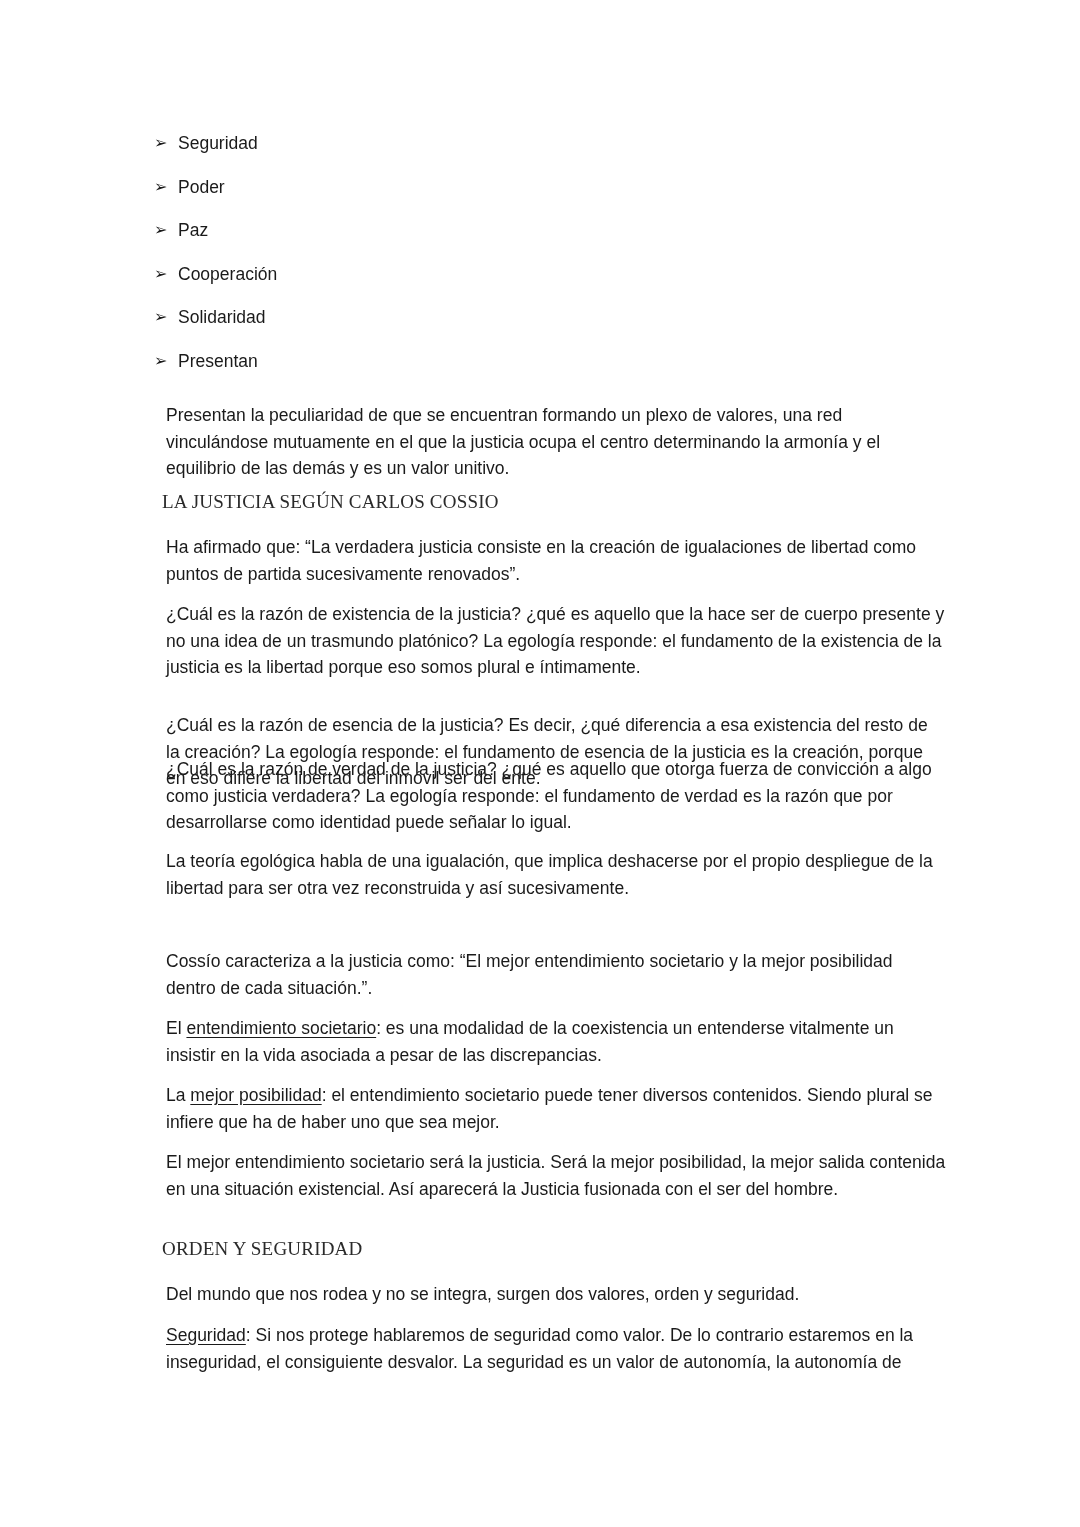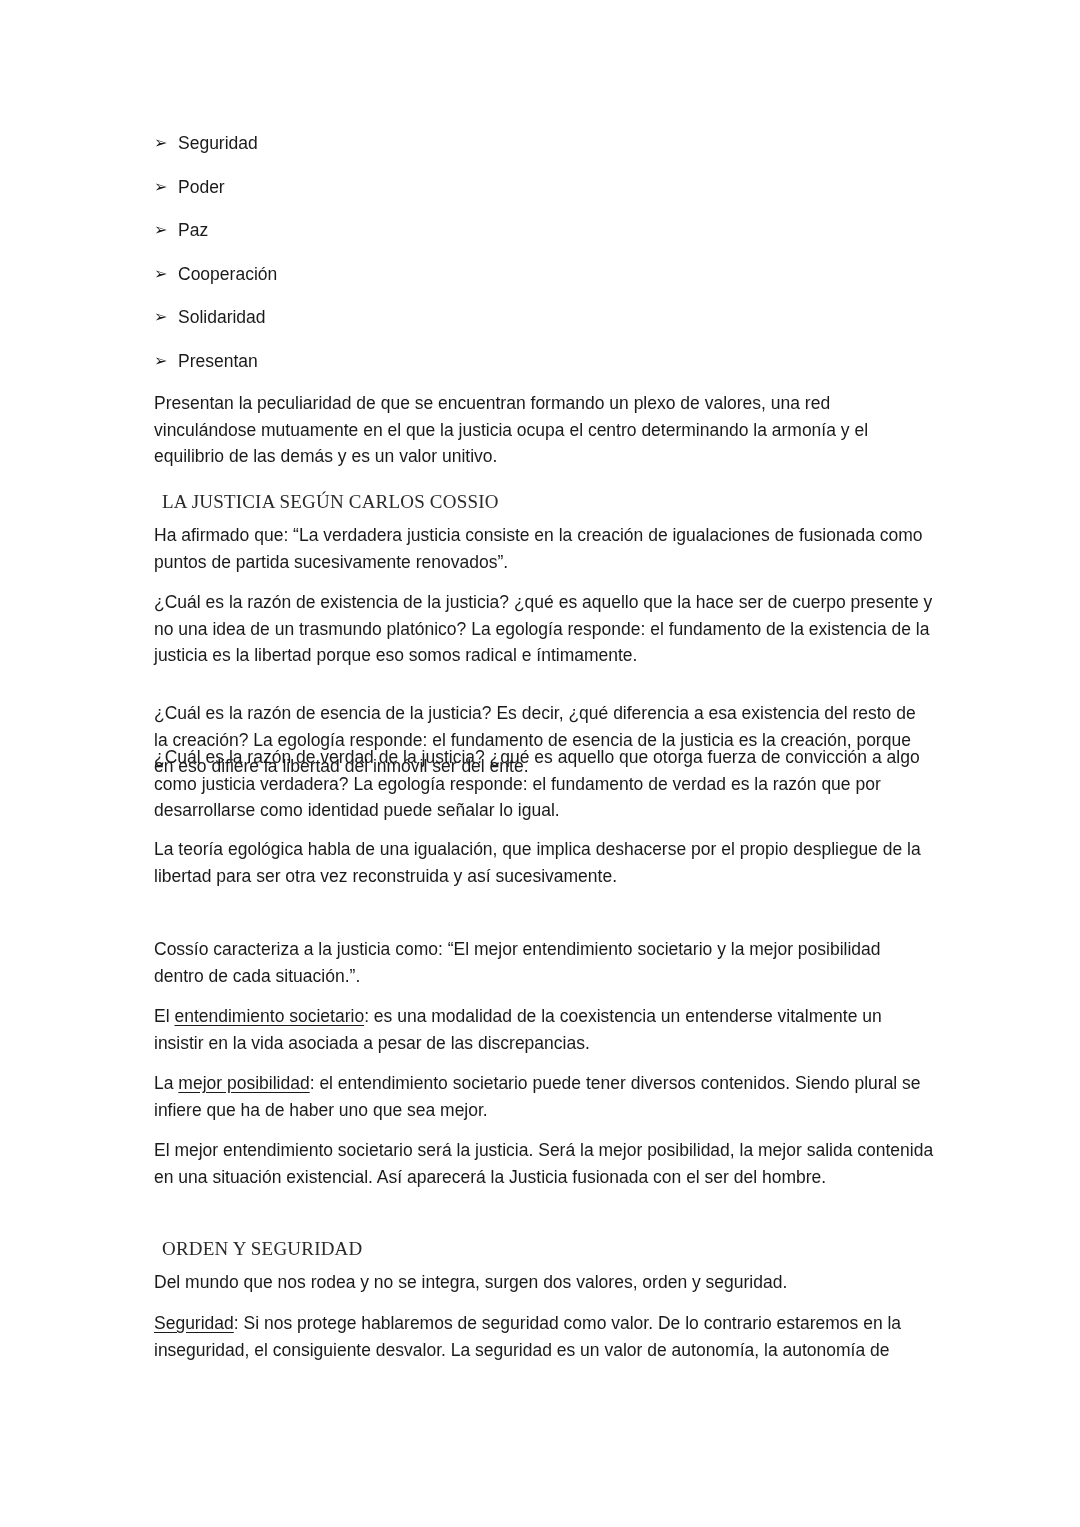--- a/index.html
+++ b/index.html
@@ -1,21 +1,21 @@
 <!DOCTYPE html>
 <html><head>
 <meta charset="utf-8">
 <style>
   html, body { margin: 0; padding: 0; background: #ffffff; }
   body { width: 1080px; height: 1527px; position: relative; overflow: hidden; }
   .page { position: absolute; left: 154px; top: 128px; width: 780px;
     font-family: "Liberation Sans", sans-serif; color: #1a1a1a; font-size: 17.5px; }
   .bullet { position: absolute; left: 0; height: 30px; line-height: 30px; display: flex; align-items: center; }
   .bullet .arrow { font-size: 16px; width: 24px; display: inline-block; }
-  .para { position: absolute; left: 0; width: 780px; line-height: 26.5px; margin: 0; }
+  .para { position: absolute; left: 0; width: 780px; line-height: 26.5px; margin: 12px; }
   .heading { position: absolute; left: 0; font-family: "Liberation Serif", serif; font-size: 19px;
     letter-spacing: 0.2px; color: #2a2a2a; line-height: 26px; margin: 8px; font-weight: normal; }
   u { text-decoration: underline; text-underline-offset: 3px; }
 </style>
 </head>
 <body>
 
 <div class="page">
 
   <div class="bullet" style="top:0px">
@@ -40,22 +40,22 @@
   </div>
   <div class="bullet" style="top:218px">
     <span class="arrow">➢</span>
     <span>Presentan</span>
   </div>
 
   <p class="para" style="top:262px">Presentan la peculiaridad de que se encuentran formando un plexo de valores, una red vinculándose mutuamente en el que la justicia ocupa el centro determinando la armonía y el equilibrio de las demás y es un valor unitivo.</p>
 
   <h2 class="heading" style="top:353px">LA JUSTICIA SEGÚN CARLOS COSSIO</h2>
 
-  <p class="para" style="top:394px">Ha afirmado que: “La verdadera justicia consiste en la creación de igualaciones de fusionada como puntos de partida sucesivamente renovados”.</p>
-  <p class="para" style="top:461px">¿Cuál es la razón de existencia de la justicia? ¿qué es aquello que la hace ser de cuerpo presente y no una idea de un trasmundo platónico? La egología responde: el fundamento de la existencia de la justicia es la libertad porque eso somos radical e íntimamente.</p>
+  <p class="para" style="top:394px">Ha afirmado que: “La verdadera justicia consiste en la creación de igualaciones de libertad como puntos de partida sucesivamente renovados”.</p>
+  <p class="para" style="top:461px">¿Cuál es la razón de existencia de la justicia? ¿qué es aquello que la hace ser de cuerpo presente y no una idea de un trasmundo platónico? La egología responde: el fundamento de la existencia de la justicia es la libertad porque eso somos plural e íntimamente.</p>
   <p class="para" style="top:572px">¿Cuál es la razón de esencia de la justicia? Es decir, ¿qué diferencia a esa existencia del resto de la creación? La egología responde: el fundamento de esencia de la justicia es la creación, porque en eso difiere la libertad del inmóvil ser del ente.</p>
   <p class="para" style="top:616px">¿Cuál es la razón de verdad de la justicia? ¿qué es aquello que otorga fuerza de convicción a algo como justicia verdadera? La egología responde: el fundamento de verdad es la razón que por desarrollarse como identidad puede señalar lo igual.</p>
   <p class="para" style="top:708px">La teoría egológica habla de una igualación, que implica deshacerse por el propio despliegue de la libertad para ser otra vez reconstruida y así sucesivamente.</p>
   <p class="para" style="top:808px">Cossío caracteriza a la justicia como: “El mejor entendimiento societario y la mejor posibilidad dentro de cada situación.”.</p>
 
   <p class="para" style="top:875px"><span>El </span><u>entendimiento societario</u><span>: es una modalidad de la coexistencia un entenderse vitalmente un insistir en la vida asociada a pesar de las discrepancias.</span></p>
 
   <p class="para" style="top:942px"><span>La </span><u>mejor posibilidad</u><span>: el entendimiento societario puede tener diversos contenidos. Siendo plural se infiere que ha de haber uno que sea mejor.</span></p>
 
   <p class="para" style="top:1009px">El mejor entendimiento societario será la justicia. Será la mejor posibilidad, la mejor salida contenida en una situación existencial. Así aparecerá la Justicia fusionada con el ser del hombre.</p>

